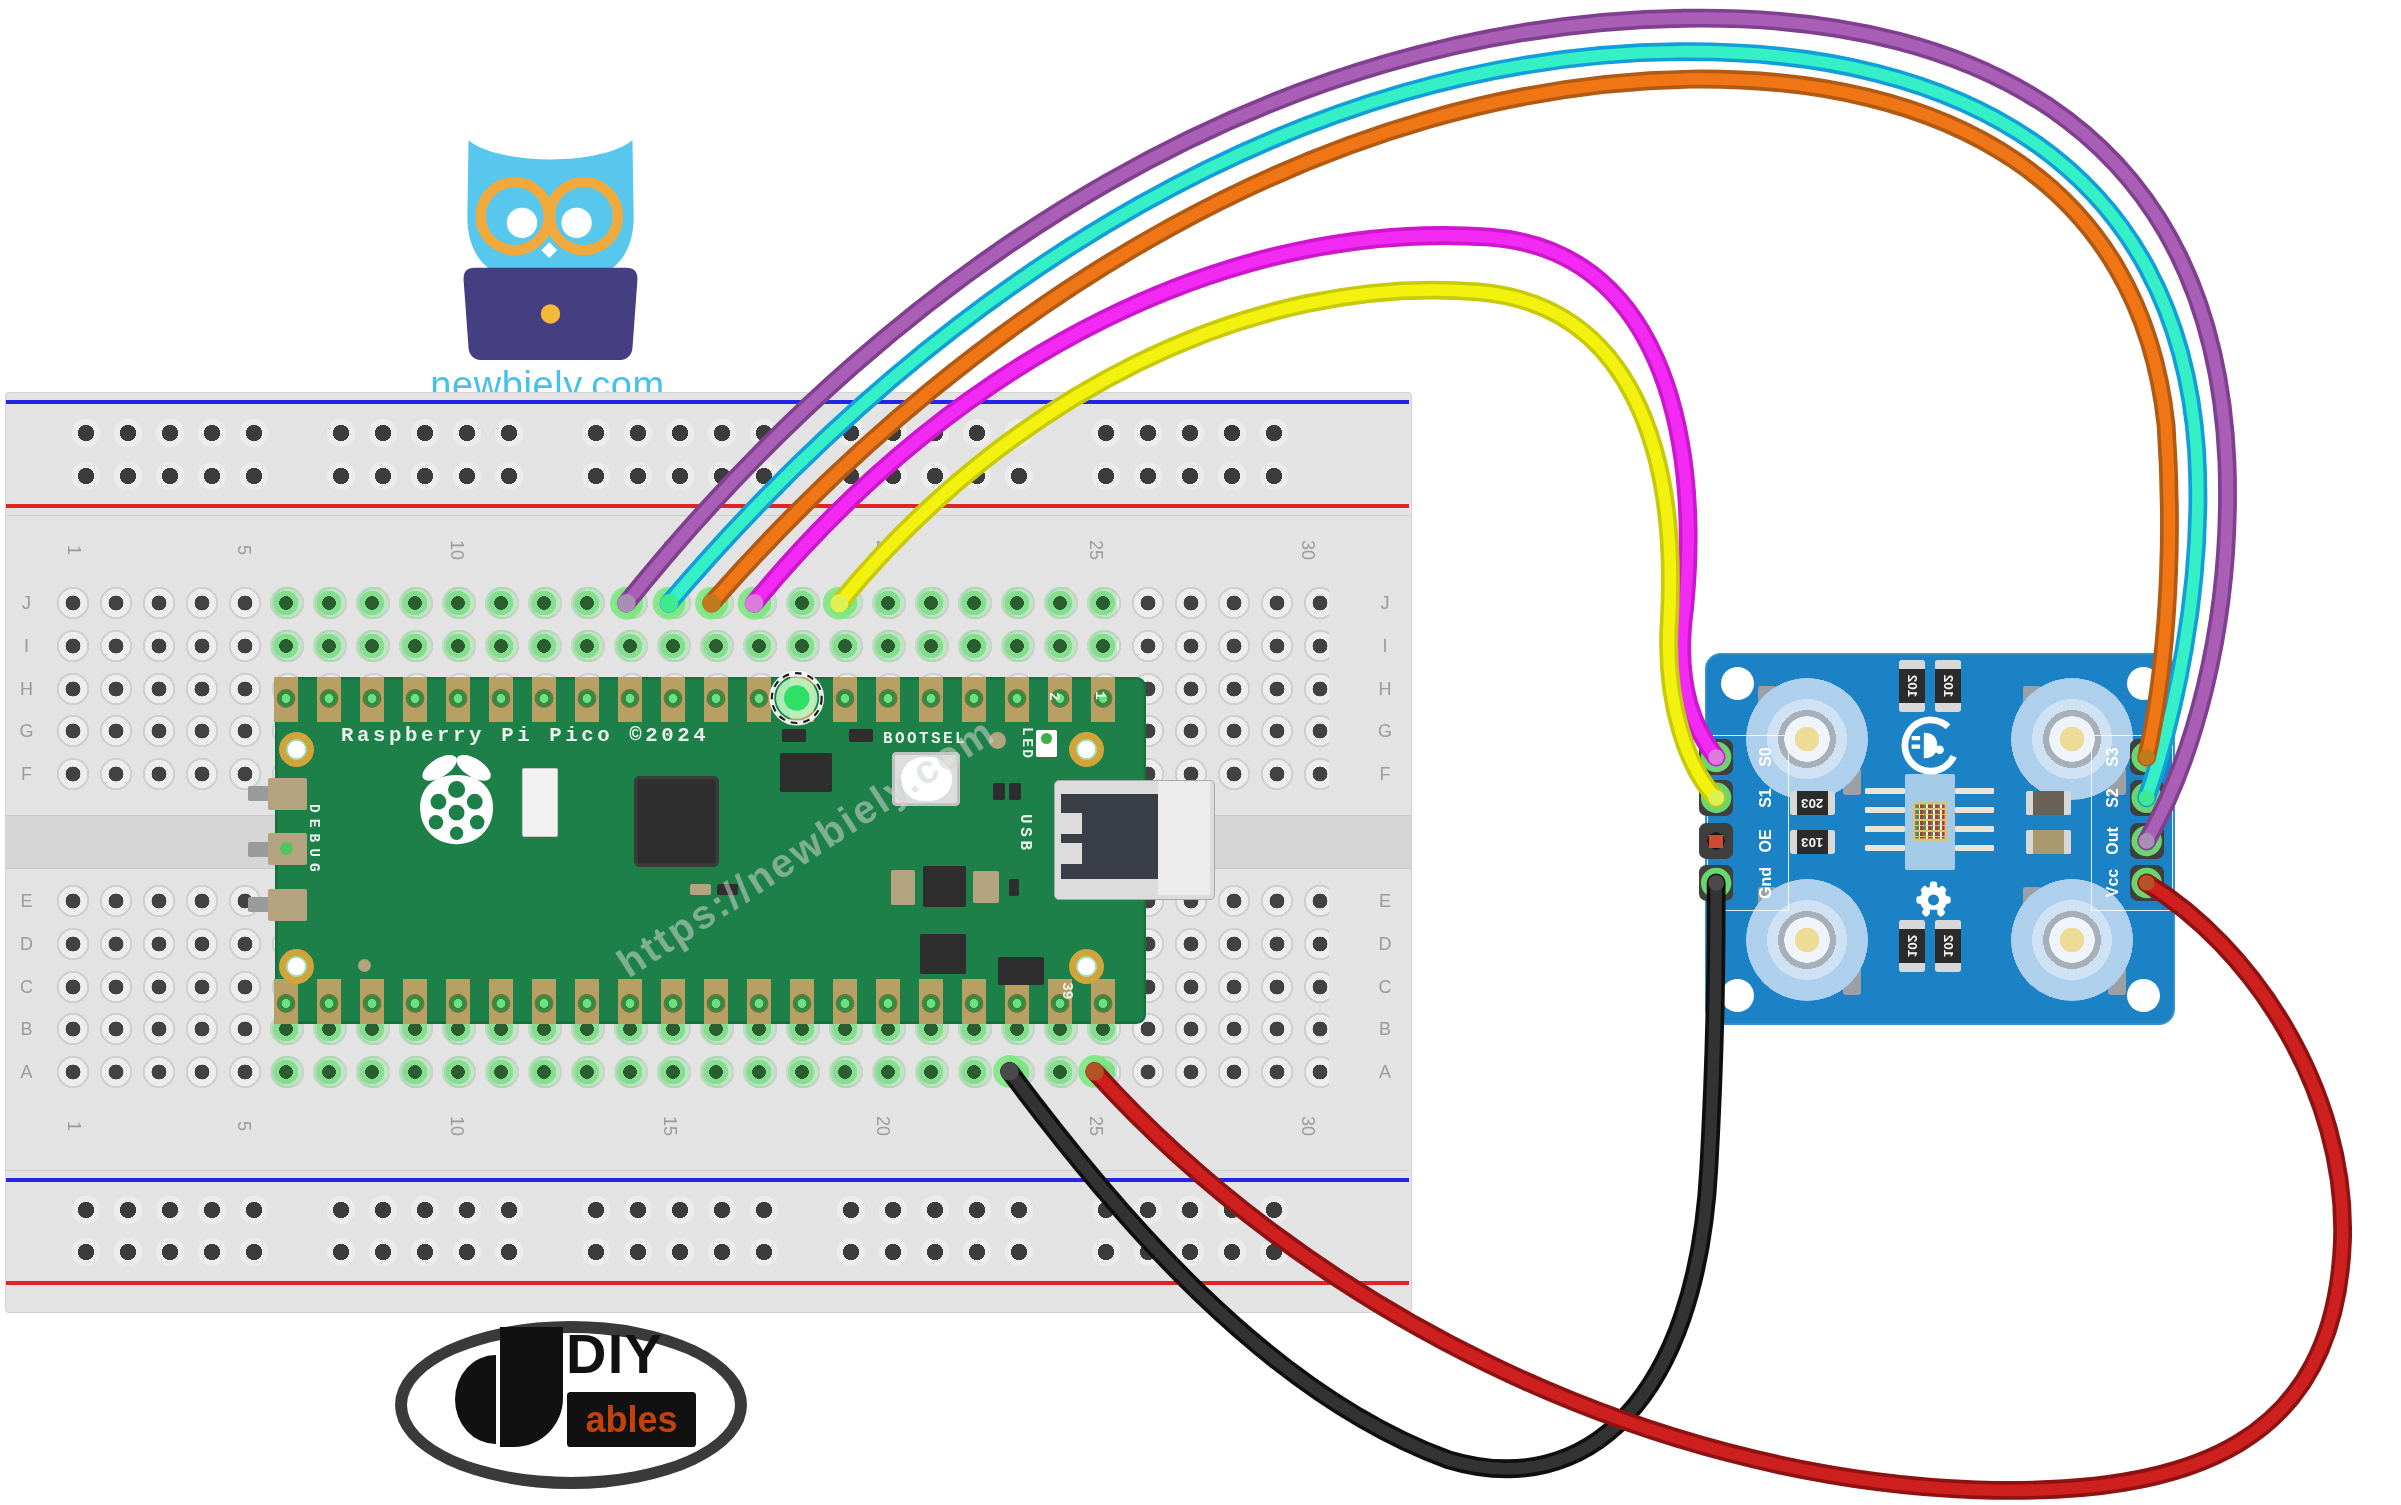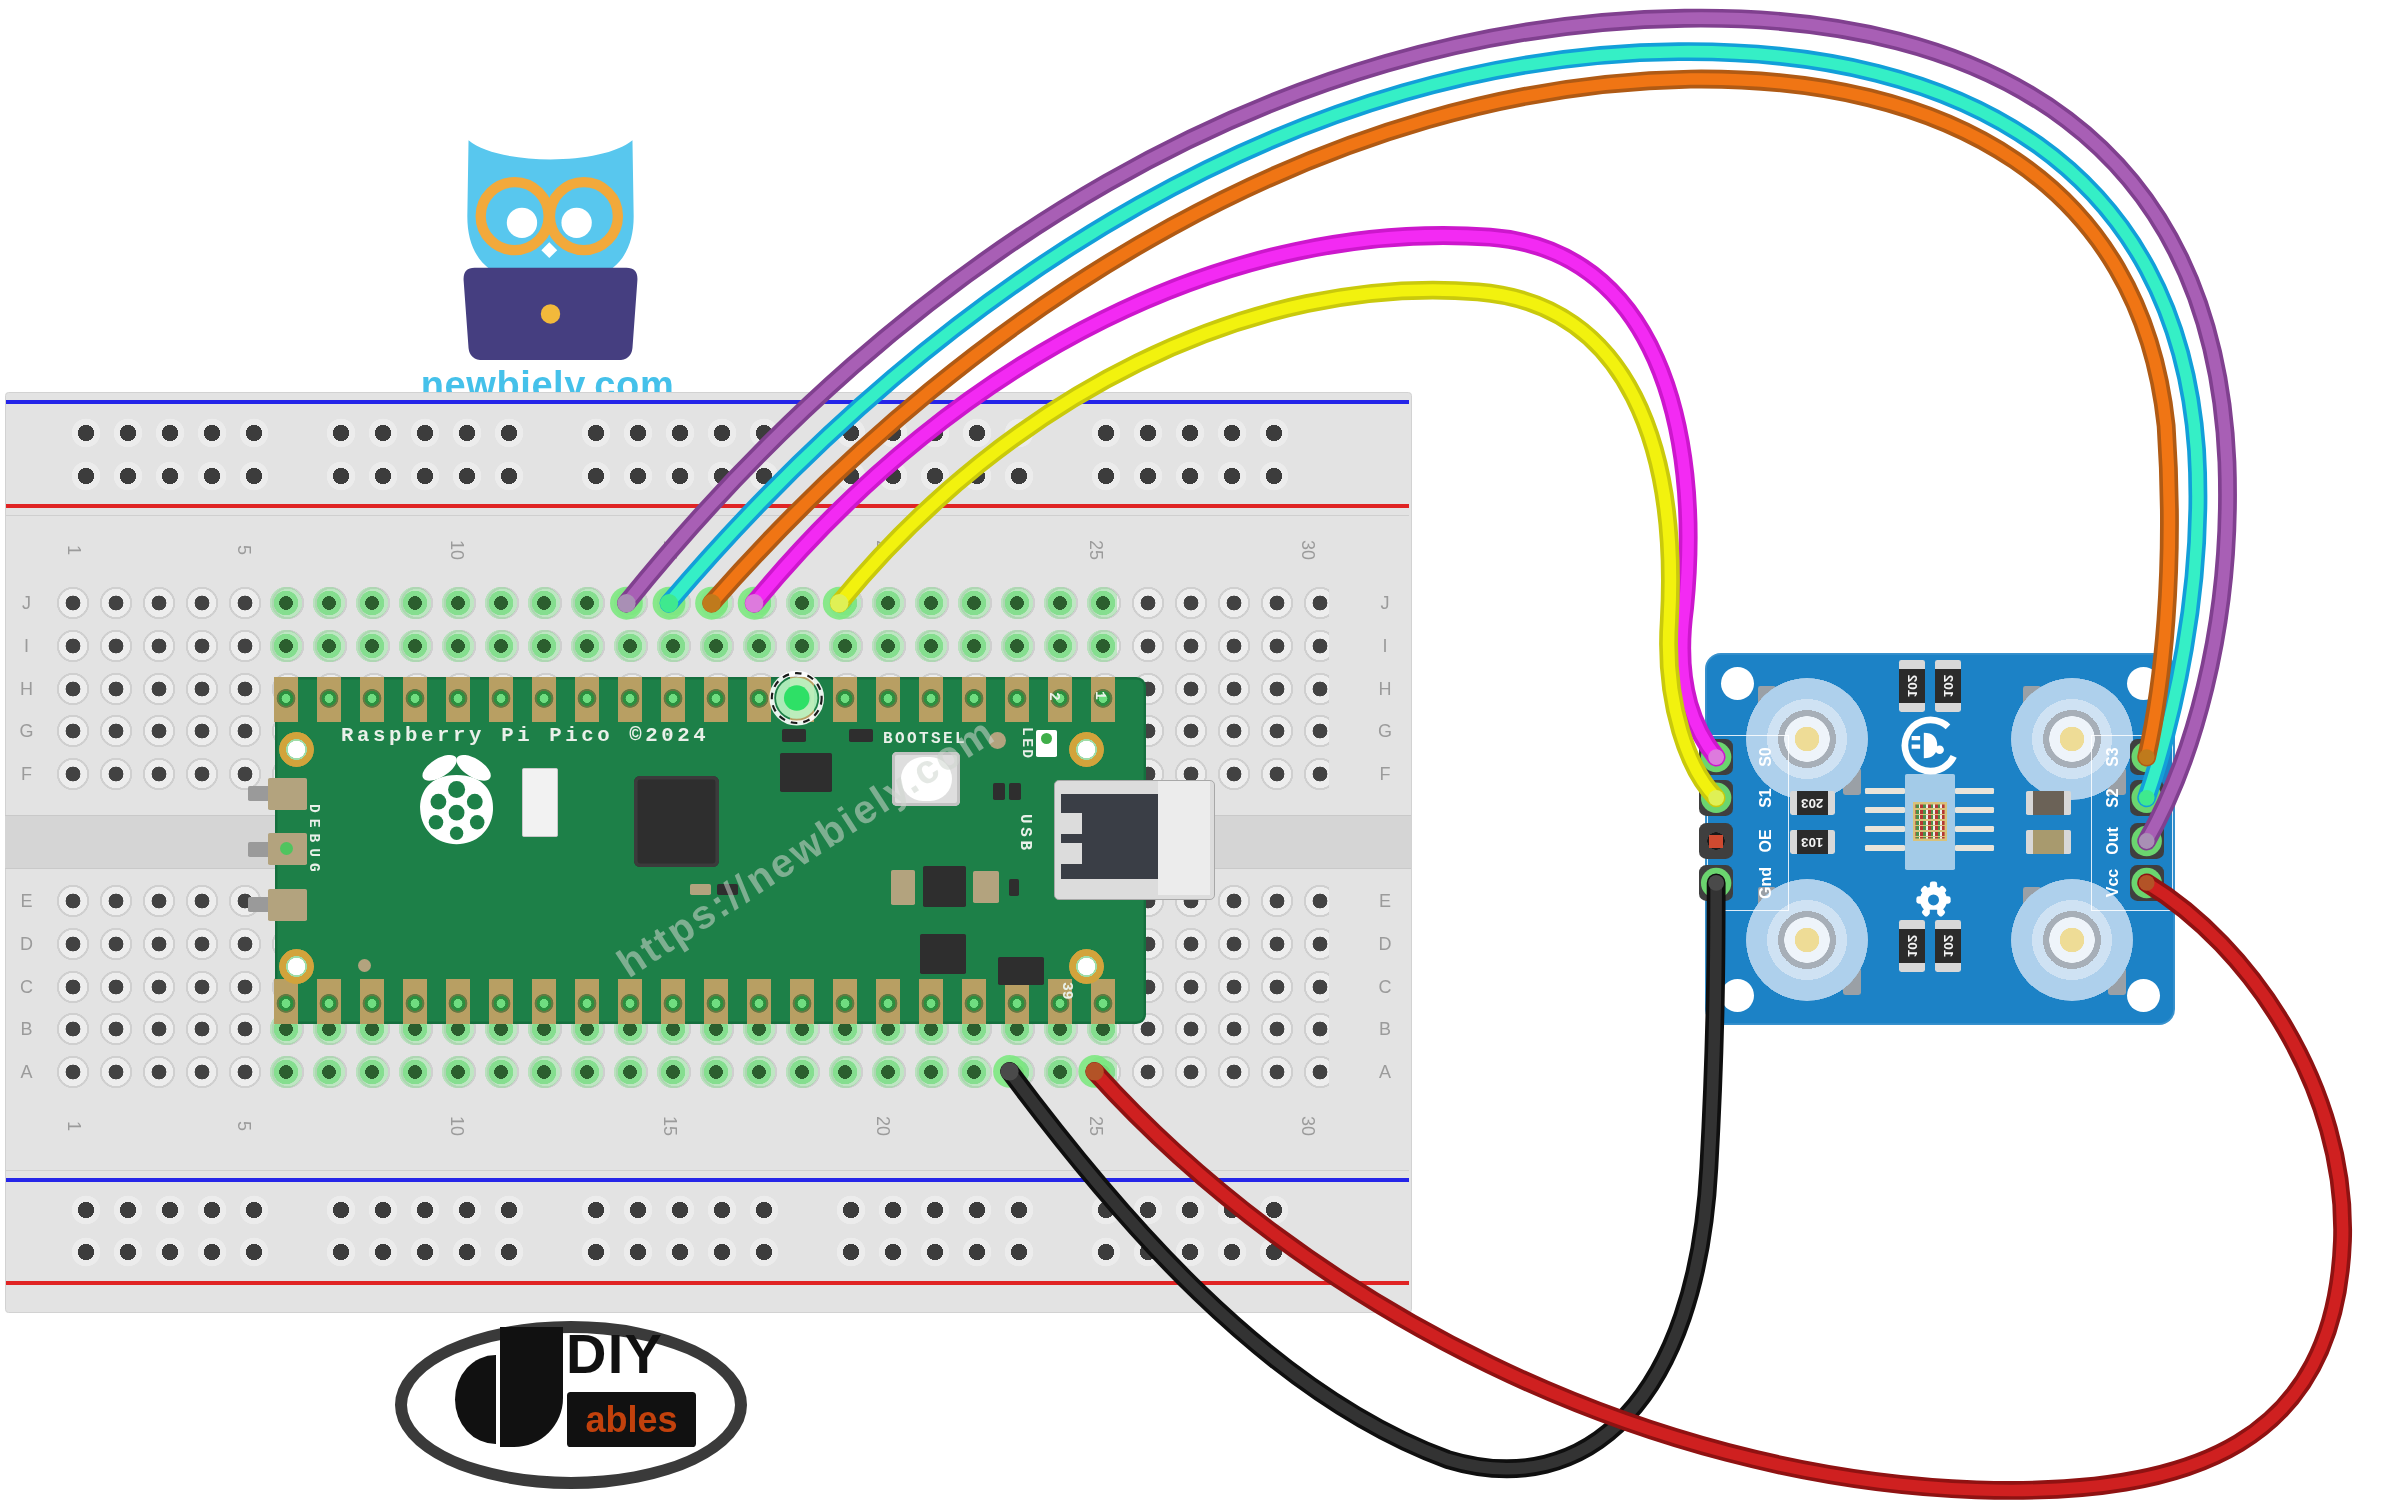--- a/index.html
+++ b/index.html
@@ -37,21 +37,21 @@
   .ledtab{position:absolute;width:18px;height:27px;background:#9aa0a6;border-radius:2.4px;}
   .resv{position:absolute;width:25.5px;background:linear-gradient(180deg,#d8d8d8 0 18%,#2b2b2b 18% 82%,#d8d8d8 82% 100%);border-radius:2.4px;color:#f5f5f5;font-size:13.4px;font-weight:bold;text-align:center;}
   .resv span{display:inline-block;transform:rotate(90deg) scaleX(-1);line-height:52px;}
   .resh{position:absolute;height:24px;background:linear-gradient(90deg,#d8d8d8 0 16%,#2b2b2b 16% 84%,#d8d8d8 84% 100%);border-radius:2.4px;color:#f5f5f5;font-size:13.4px;font-weight:bold;text-align:center;line-height:24px;}
   .resh span{display:inline-block;transform:rotate(180deg);}
   .trace{position:absolute;height:5.5px;background:#e8e4da;border-radius:1.2px;}
   .hdr{position:absolute;width:34px;height:36px;background:#3f3f3f;border-radius:7.3px;background-image:radial-gradient(circle at 17px 18px,#191919 0 8.5px,#3f3f3f 8.8px);}
   .mlabel{position:absolute;width:49px;height:18px;line-height:18px;color:#ffffff;font-size:16px;font-weight:bold;text-align:center;transform:rotate(-90deg);}
   .outline{position:absolute;border:1.2px solid rgba(255,255,255,.85);background:transparent;}
   
-  .brandtext{position:absolute;left:377px;top:365px;width:341px;height:40px;line-height:40px;text-align:center;font-size:38px;font-weight:bold;color:#45c1ea;letter-spacing:0.6px;}
+  .brandtext{position:absolute;left:377px;top:365px;width:341px;height:40px;line-height:40px;text-align:center;font-size:38px;font-weight:normal;color:#45c1ea;letter-spacing:0.6px;}
   .dellipse{position:absolute;left:395px;top:1321px;width:328px;height:144px;border:12px solid #3a3a3a;border-radius:50%;background:#ffffff;}
   .diy{position:absolute;left:566px;top:1322px;width:134px;height:63px;font-size:56px;font-weight:bold;color:#111;letter-spacing:1.2px;line-height:63px;}
   .ables{position:absolute;left:567px;top:1392px;width:129px;height:55px;background:#111;color:#c2410c;font-size:36px;font-weight:bold;text-align:center;line-height:55px;border-radius:3.6px;}
 </style>
 </head>
 <body>
 
 <div id="canvas">
 
   <svg class="a" style="left:450px;top:116px;" width="201" height="255" viewBox="0 0 330 420">

